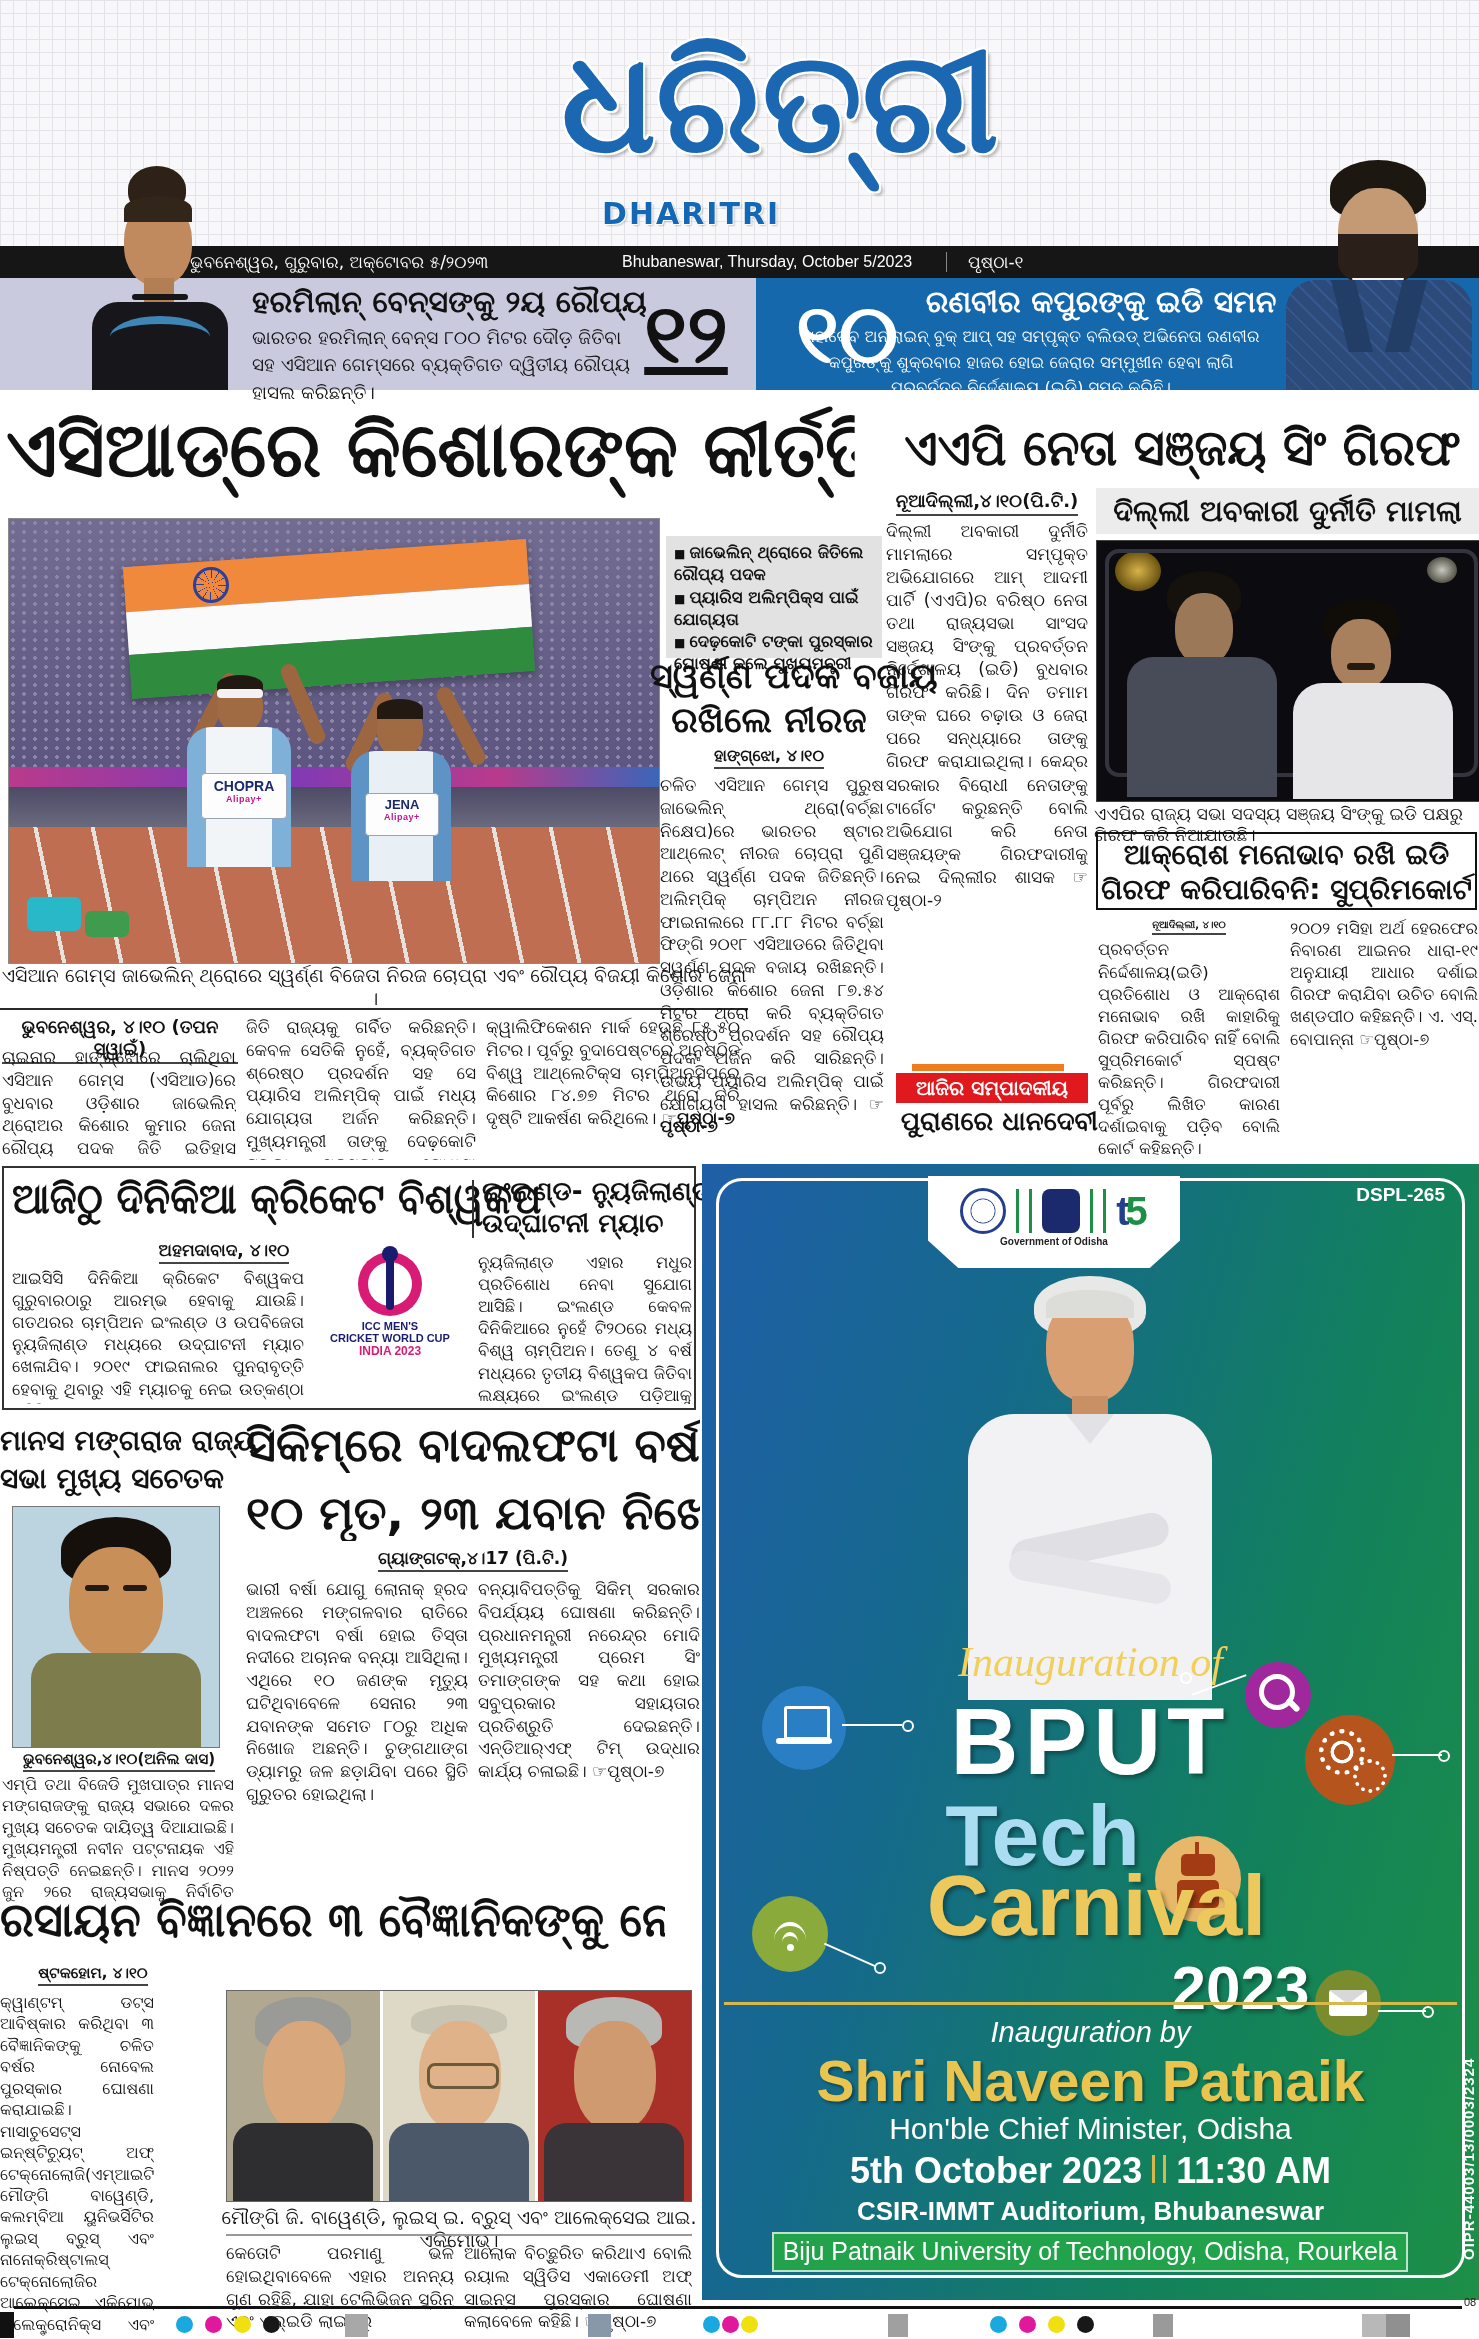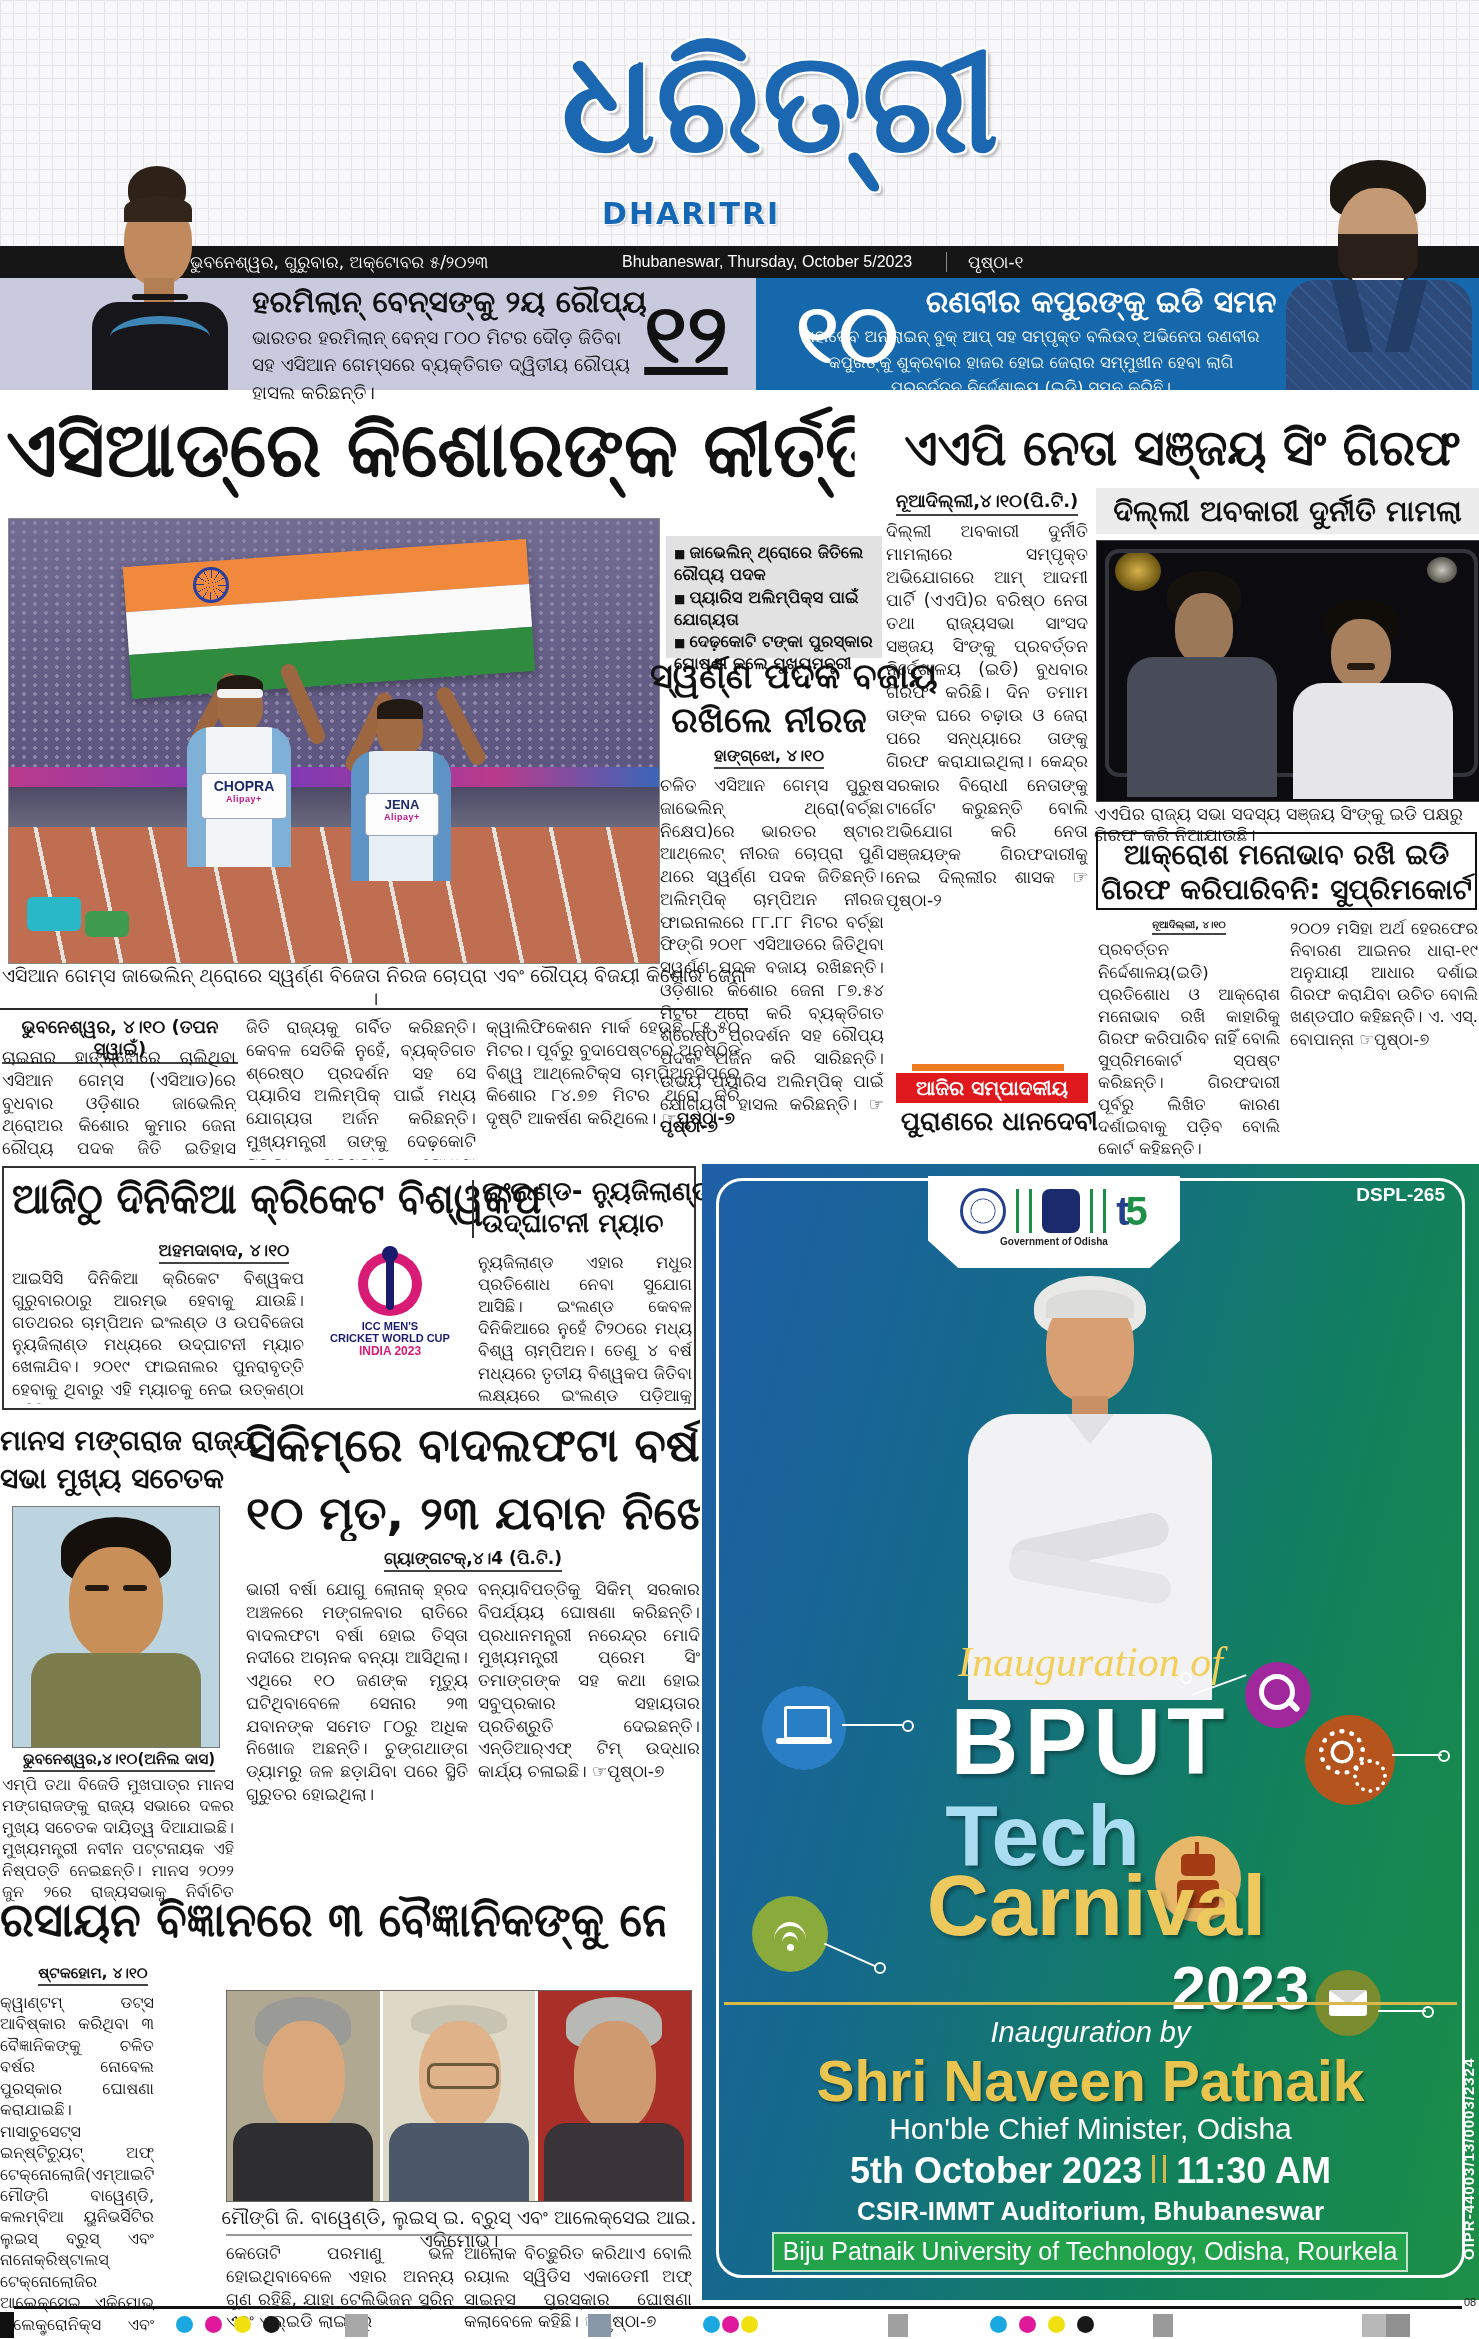--- a/index.html
+++ b/index.html
@@ -437,21 +437,21 @@
     <div class="mn-face"></div>
     <div class="mn-brow1"></div>
     <div class="mn-brow2"></div>
     <div class="mn-shirt"></div>
   </div>
   <div class="abs dateline" id="manas-dateline"><span>ଭୁବନେଶ୍ୱର,୪।୧୦(ଅନିଲ ଦାସ)</span></div>
   <div class="abs bodycol clip" id="manas-body">ଏମ୍ପି ତଥା ବିଜେଡି ମୁଖପାତ୍ର ମାନସ ମଙ୍ଗରାଜଙ୍କୁ ରାଜ୍ୟ ସଭାରେ ଦଳର ମୁଖ୍ୟ ସଚେତକ ଦାୟିତ୍ୱ ଦିଆଯାଇଛି। ମୁଖ୍ୟମନ୍ତ୍ରୀ ନବୀନ ପଟ୍ଟନାୟକ ଏହି ନିଷ୍ପତ୍ତି ନେଇଛନ୍ତି। ମାନସ ୨୦୨୨ ଜୁନ ୨ରେ ରାଜ୍ୟସଭାକୁ ନିର୍ବାଚିତ ହୋଇଥିଲେ। ☞ପୃଷ୍ଠା-୭</div>
 
   <div class="abs clip" id="sikkim-h1">ସିକିମ୍‌ରେ ବାଦଲଫଟା ବର୍ଷା</div>
   <div class="abs clip" id="sikkim-h2">୧୦ ମୃତ, ୨୩ ଯବାନ ନିଖୋଜ</div>
-  <div class="abs dateline" id="sikkim-dateline"><span>ଗ୍ୟାଙ୍ଗଟକ୍,୪।4 (ପି.ଟି.)</span></div>
+  <div class="abs dateline" id="sikkim-dateline"><span>ଗ୍ୟାଙ୍ଗଟକ୍,୪।17 (ପି.ଟି.)</span></div>
   <div class="abs bodycol clip" id="sikkim-col1">ଭାରୀ ବର୍ଷା ଯୋଗୁ ଲୋନାକ୍ ହ୍ରଦ ଅଞ୍ଚଳରେ ମଙ୍ଗଳବାର ରାତିରେ ବାଦଲଫଟା ବର୍ଷା ହୋଇ ତିସ୍ତା ନଦୀରେ ଅଚାନକ ବନ୍ୟା ଆସିଥିଲା। ଏଥିରେ ୧୦ ଜଣଙ୍କ ମୃତ୍ୟୁ ଘଟିଥିବାବେଳେ ସେନାର ୨୩ ଯବାନଙ୍କ ସମେତ ୮୦ରୁ ଅଧିକ ନିଖୋଜ ଅଛନ୍ତି। ଚୁଙ୍ଗଥାଙ୍ଗ ଡ୍ୟାମରୁ ଜଳ ଛଡ଼ାଯିବା ପରେ ସ୍ଥିତି ଗୁରୁତର ହୋଇଥିଲା।</div>
   <div class="abs bodycol clip" id="sikkim-col2">ବନ୍ୟାବିପତ୍ତିକୁ ସିକିମ୍ ସରକାର ବିପର୍ଯ୍ୟୟ ଘୋଷଣା କରିଛନ୍ତି। ପ୍ରଧାନମନ୍ତ୍ରୀ ନରେନ୍ଦ୍ର ମୋଦି ମୁଖ୍ୟମନ୍ତ୍ରୀ ପ୍ରେମ ସିଂ ତମାଙ୍ଗଙ୍କ ସହ କଥା ହୋଇ ସବୁପ୍ରକାର ସହାୟତାର ପ୍ରତିଶ୍ରୁତି ଦେଇଛନ୍ତି। ଏନ୍‌ଡିଆର୍‌ଏଫ୍ ଟିମ୍ ଉଦ୍ଧାର କାର୍ଯ୍ୟ ଚଳାଇଛି। ☞ପୃଷ୍ଠା-୭</div>
 
   <div class="abs clip" id="nobel-headline">ରସାୟନ ବିଜ୍ଞାନରେ ୩ ବୈଜ୍ଞାନିକଙ୍କୁ ନୋବେଲ</div>
   <div class="abs dateline" id="nobel-dateline"><span>ଷ୍ଟକହୋମ, ୪।୧୦</span></div>
   <div class="abs bodycol clip" id="nobel-side">କ୍ୱାଣ୍ଟମ୍ ଡଟ୍ସ ଆବିଷ୍କାର କରିଥିବା ୩ ବୈଜ୍ଞାନିକଙ୍କୁ ଚଳିତ ବର୍ଷର ନୋବେଲ ପୁରସ୍କାର ଘୋଷଣା କରାଯାଇଛି। ମାସାଚୁସେଟ୍ସ ଇନ୍‌ଷ୍ଟିଚ୍ୟୁଟ୍ ଅଫ୍ ଟେକ୍ନୋଲୋଜି(ଏମ୍‌ଆଇଟି)ର ମୌଙ୍ଗି ବାୱେଣ୍ଡି, କଲମ୍ବିଆ ୟୁନିଭର୍ସିଟିର ଲୁଇସ୍ ବ୍ରୁସ୍ ଏବଂ ନାନୋକ୍ରିଷ୍ଟାଲସ୍ ଟେକ୍ନୋଲୋଜିର ଆଲେକ୍ସେଇ ଏକିମୋଭ୍ ଇଲେକ୍ଟ୍ରୋନିକ୍ସ ଏବଂ ଚିକିତ୍ସାରେ ବ୍ୟବହୃତ ହେଉଥିବା ଏହି ଅତିସୂକ୍ଷ୍ମ କଣିକା, ଯାହାର ବ୍ୟାସ ମାତ୍ର</div>
   <div class="abs" id="nobel-photos">
     <div class="nb" id="nb1">
       <div class="hair-gray"></div>
       <div class="face"></div>

